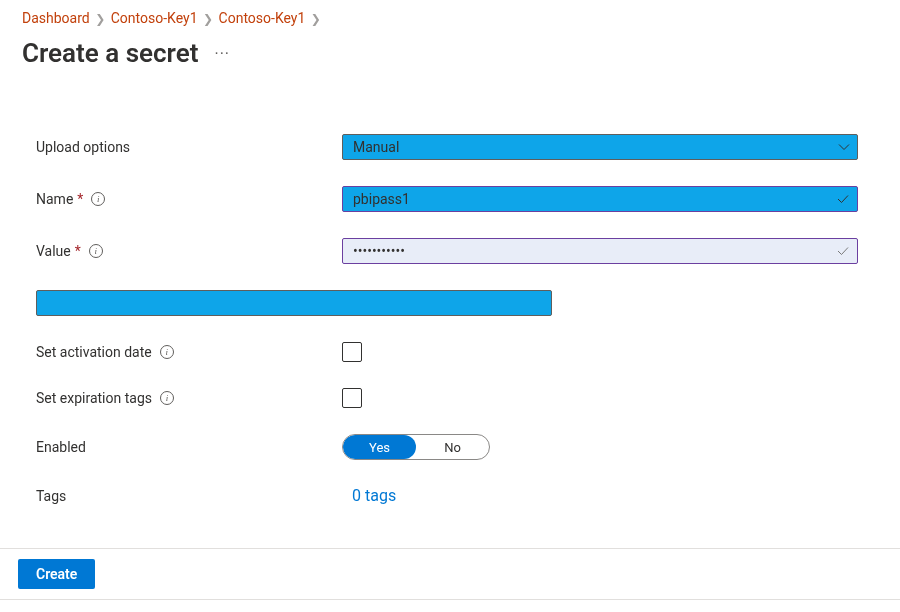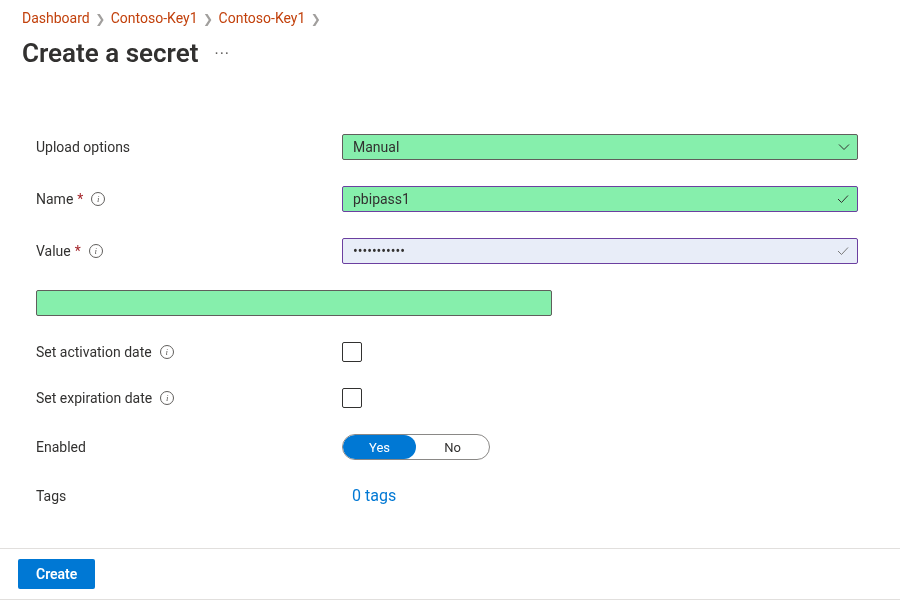--- a/index.html
+++ b/index.html
@@ -91,21 +91,21 @@
     }
     .select-field .box, .text-field input {
       width: 100%;
       height: 26px;
       border: 1px solid #605e5c;
       border-radius: 2px;
       padding: 0 28px 0 10px;
       font-size: 14px;
       font-family: inherit;
       color: #323130;
-      background: #86efac;
+      background: #0ea5e9;
       outline: none;
     }
     .select-field .box {
       display: flex;
       align-items: center;
       cursor: pointer;
     }
     .valid-border {
       border-color: #6b3fa0 !important;
     }
@@ -265,21 +265,21 @@
       <span>Set activation date</span>
       <span class="info-icon">i</span>
     </div>
     <div class="control-col">
       <div class="checkbox"></div>
     </div>
   </div>
 
   <div class="form-row">
     <div class="label-col">
-      <span>Set expiration date</span>
+      <span>Set expiration tags</span>
       <span class="info-icon">i</span>
     </div>
     <div class="control-col">
       <div class="checkbox"></div>
     </div>
   </div>
 
   <div class="form-row">
     <div class="label-col">
       <span>Enabled</span>

